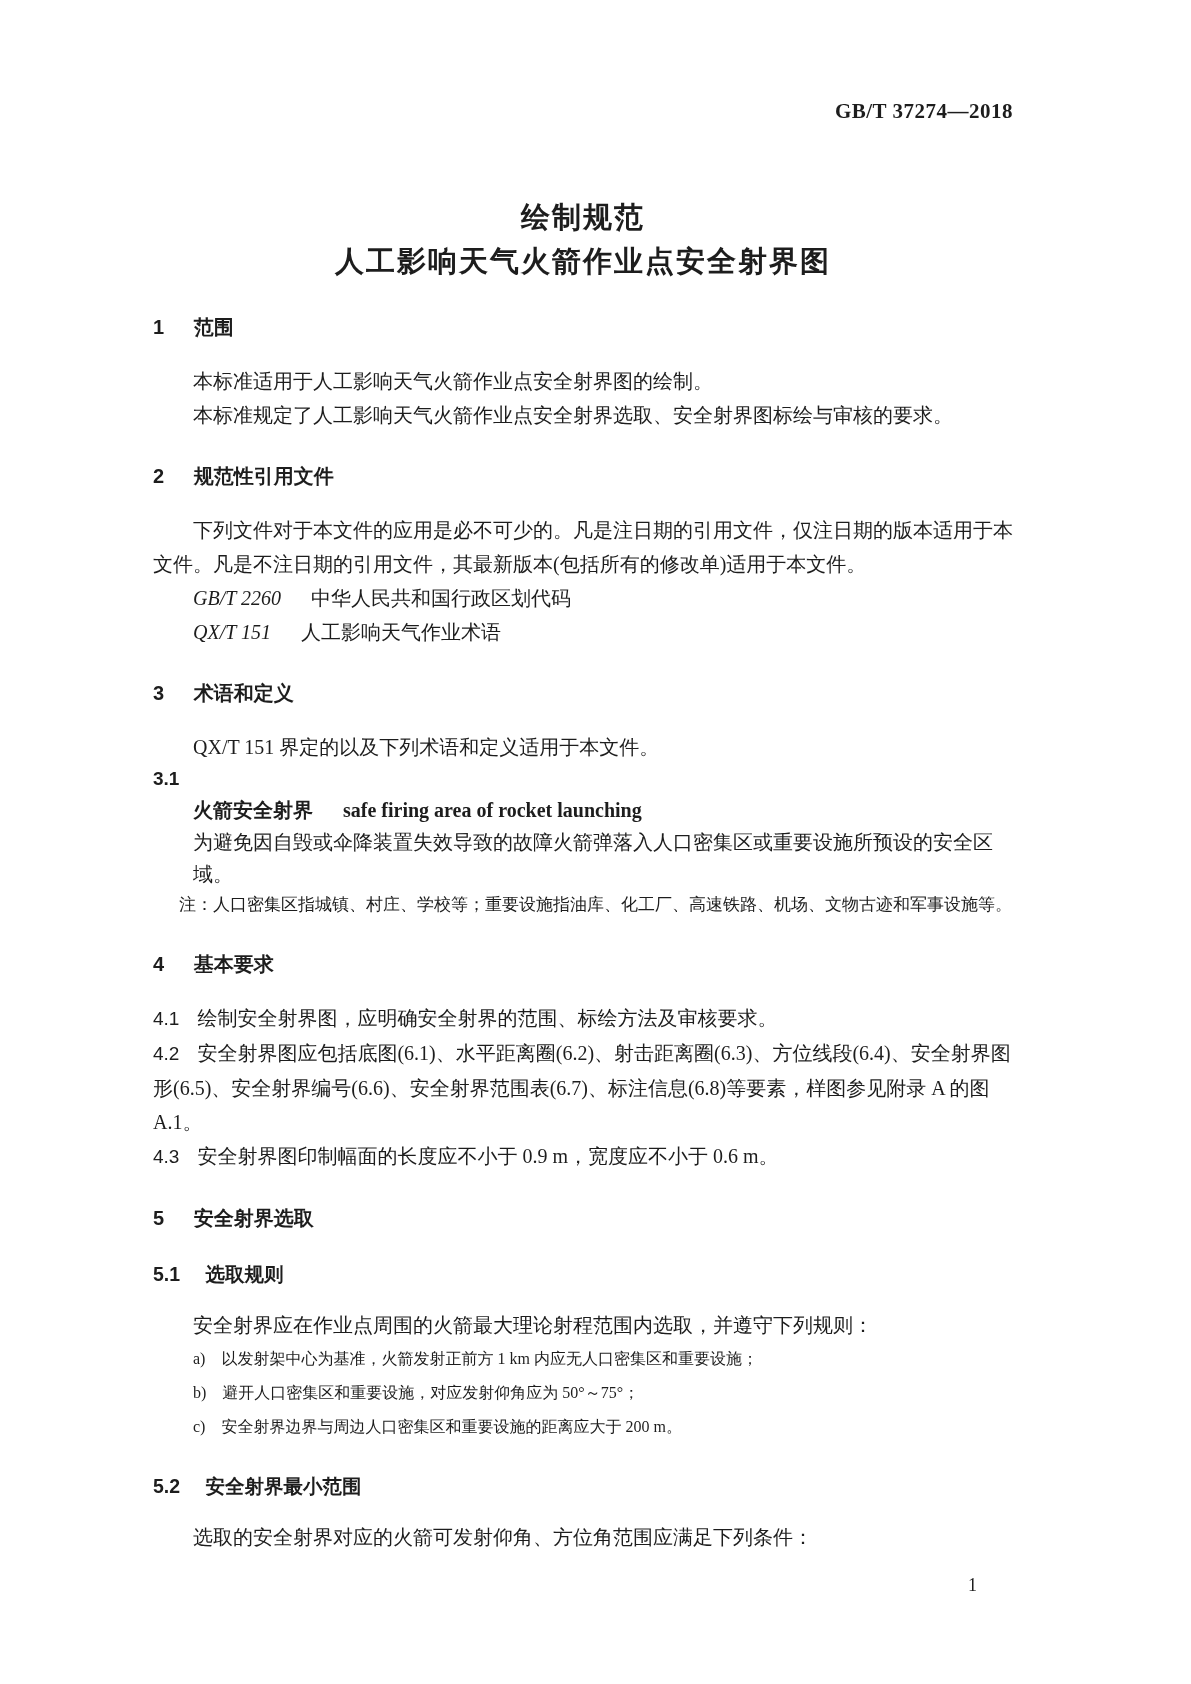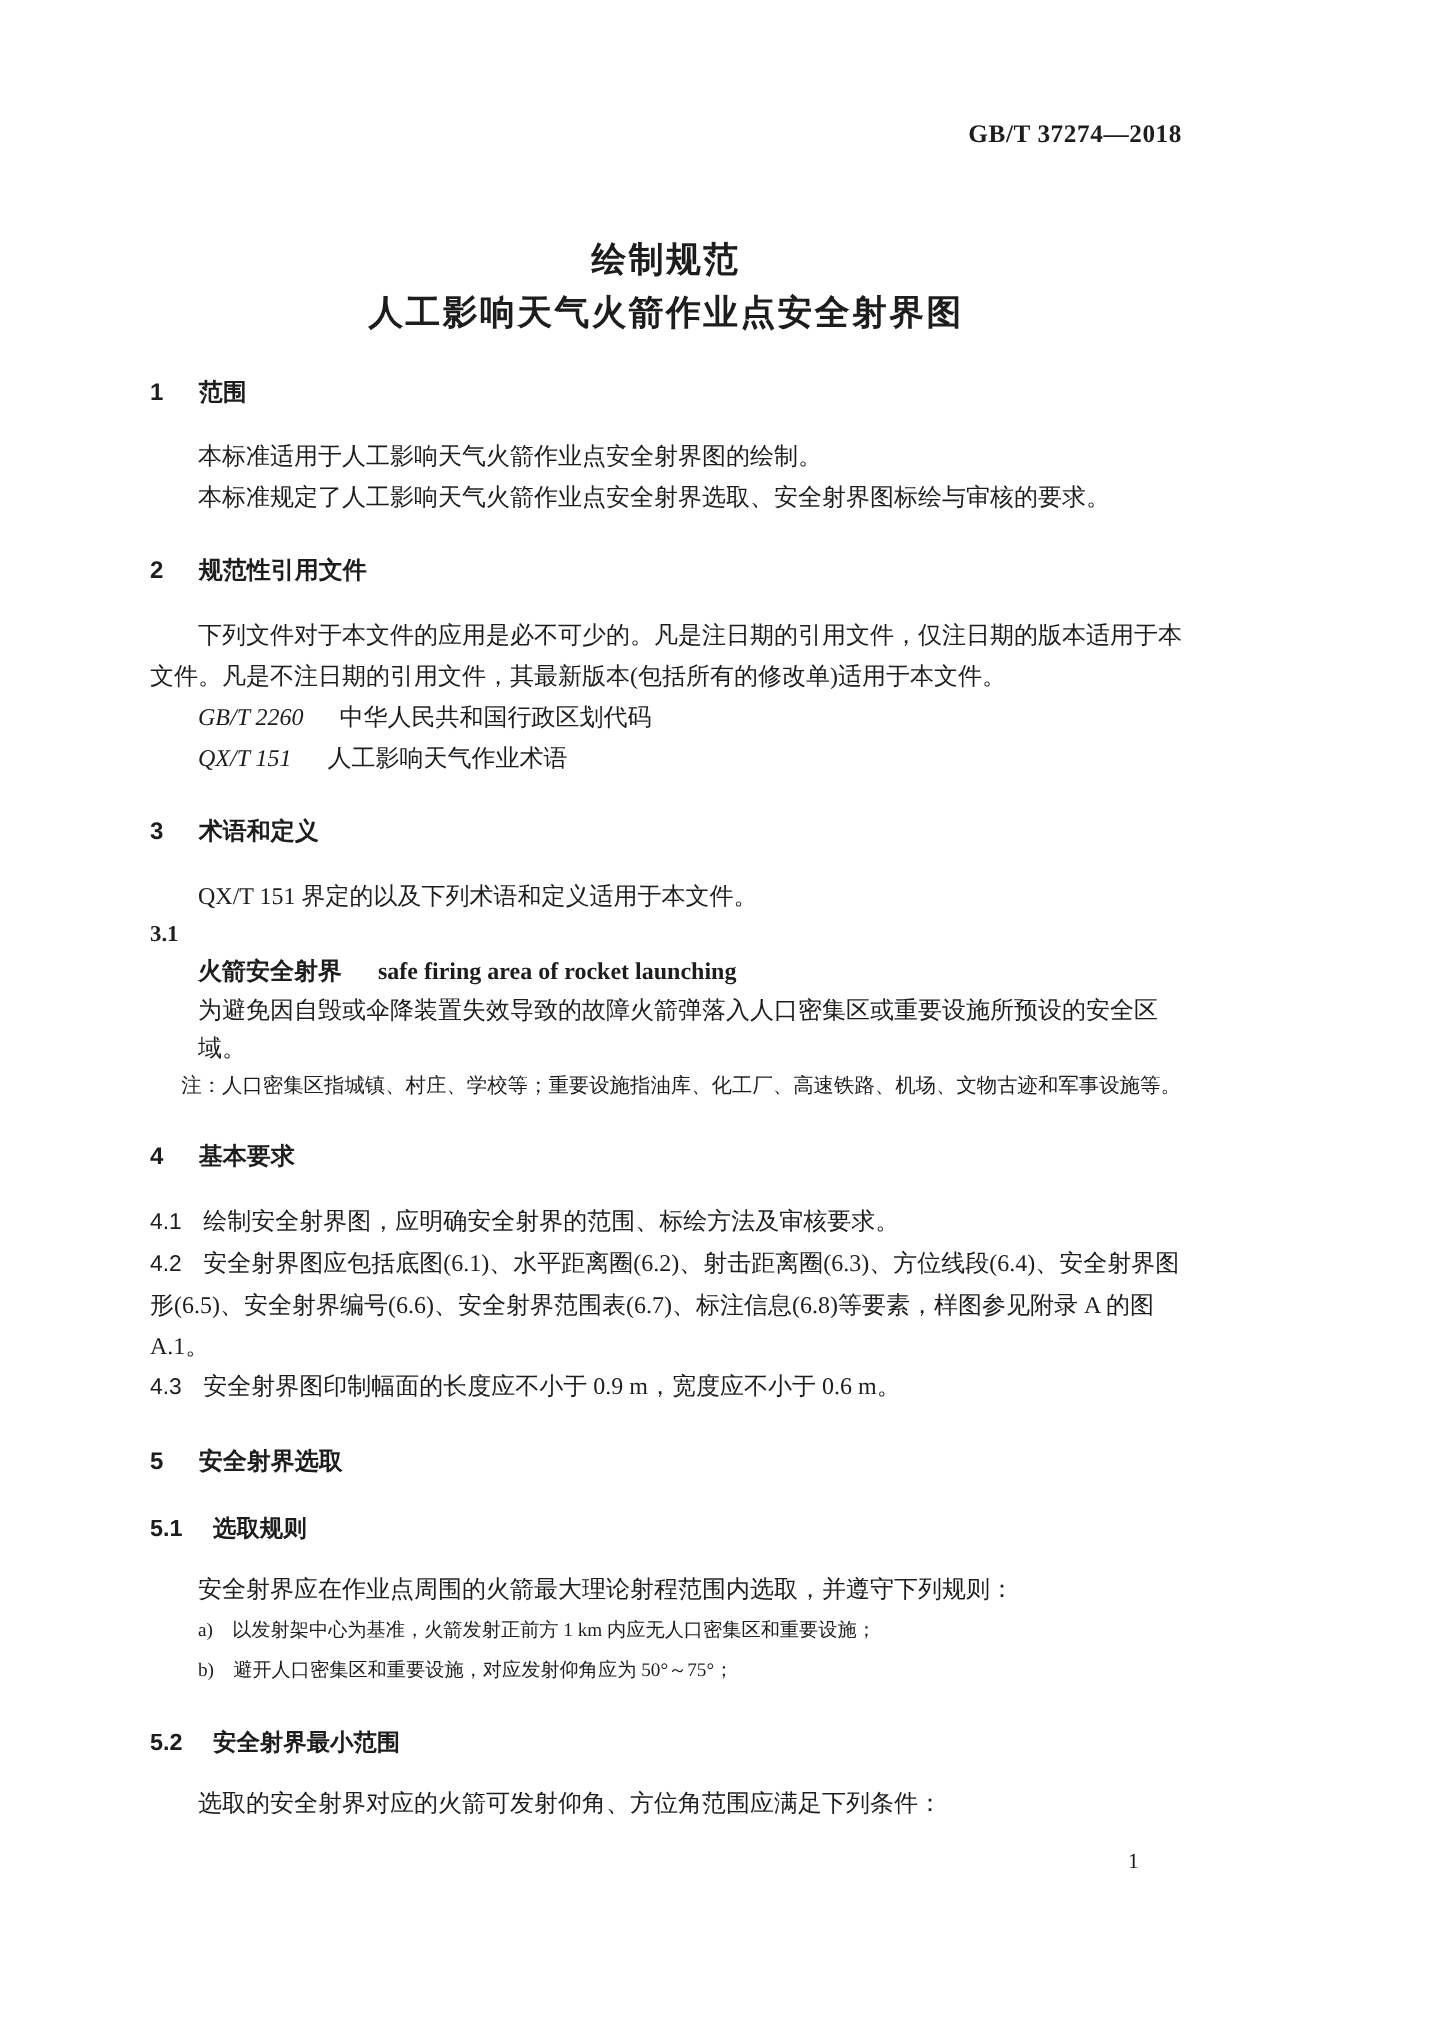--- a/index.html
+++ b/index.html
@@ -6,20 +6,21 @@
   html, body { margin: 0; padding: 0; background: #ffffff; }
 
   .page {
     position: relative;
     width: 1149px;
     height: 1684px;
     background: #ffffff;
     font-family: "Liberation Serif", "DejaVu Serif", serif;
     color: #1d1d1d;
     overflow: hidden;
+    margin-left: 28px;
   }
 
   .content {
     position: absolute;
     left: 125px;
     top: 0;
     width: 860px;
   }
 
   .doc-number {
@@ -62,21 +63,21 @@
   .ref-line {
     margin: 0;
     padding-left: 40px;
     font-size: 20px;
     line-height: 34px;
   }
   .ref-code { margin-right: 30px; font-style: italic; }
 
   .term-number {
     margin: 0;
-    font-family: Liberation Serif, serif;
+    font-family: Liberation Sans, sans-serif;
     font-weight: 700;
     font-size: 19px;
     line-height: 30px;
   }
   .term-line {
     margin: 0;
     padding-left: 40px;
     font-size: 20px;
     line-height: 32px;
   }
@@ -215,20 +216,23 @@
         <span class="sub-num">5.1</span>
         <span>选取规则</span>
       </h3>
       <p class="para indent">安全射界应在作业点周围的火箭最大理论射程范围内选取，并遵守下列规则：</p>
       <p class="list-item">
         <span class="list-marker">a)</span><span>以发射架中心为基准，火箭发射正前方 1 km 内应无人口密集区和重要设施；</span>
       </p>
       <p class="list-item">
         <span class="list-marker">b)</span><span>避开人口密集区和重要设施，对应发射仰角应为 50°～75°；</span>
       </p>
+      <p class="list-item">
+        <span class="list-marker">c)</span><span>安全射界边界与周边人口密集区和重要设施的距离应大于 200 m。</span>
+      </p>
 
       <h3 class="sub-heading">
         <span class="sub-num">5.2</span>
         <span>安全射界最小范围</span>
       </h3>
       <p class="para indent">选取的安全射界对应的火箭可发射仰角、方位角范围应满足下列条件：</p>
     </section>
 
     <div class="page-number">1</div>
 

